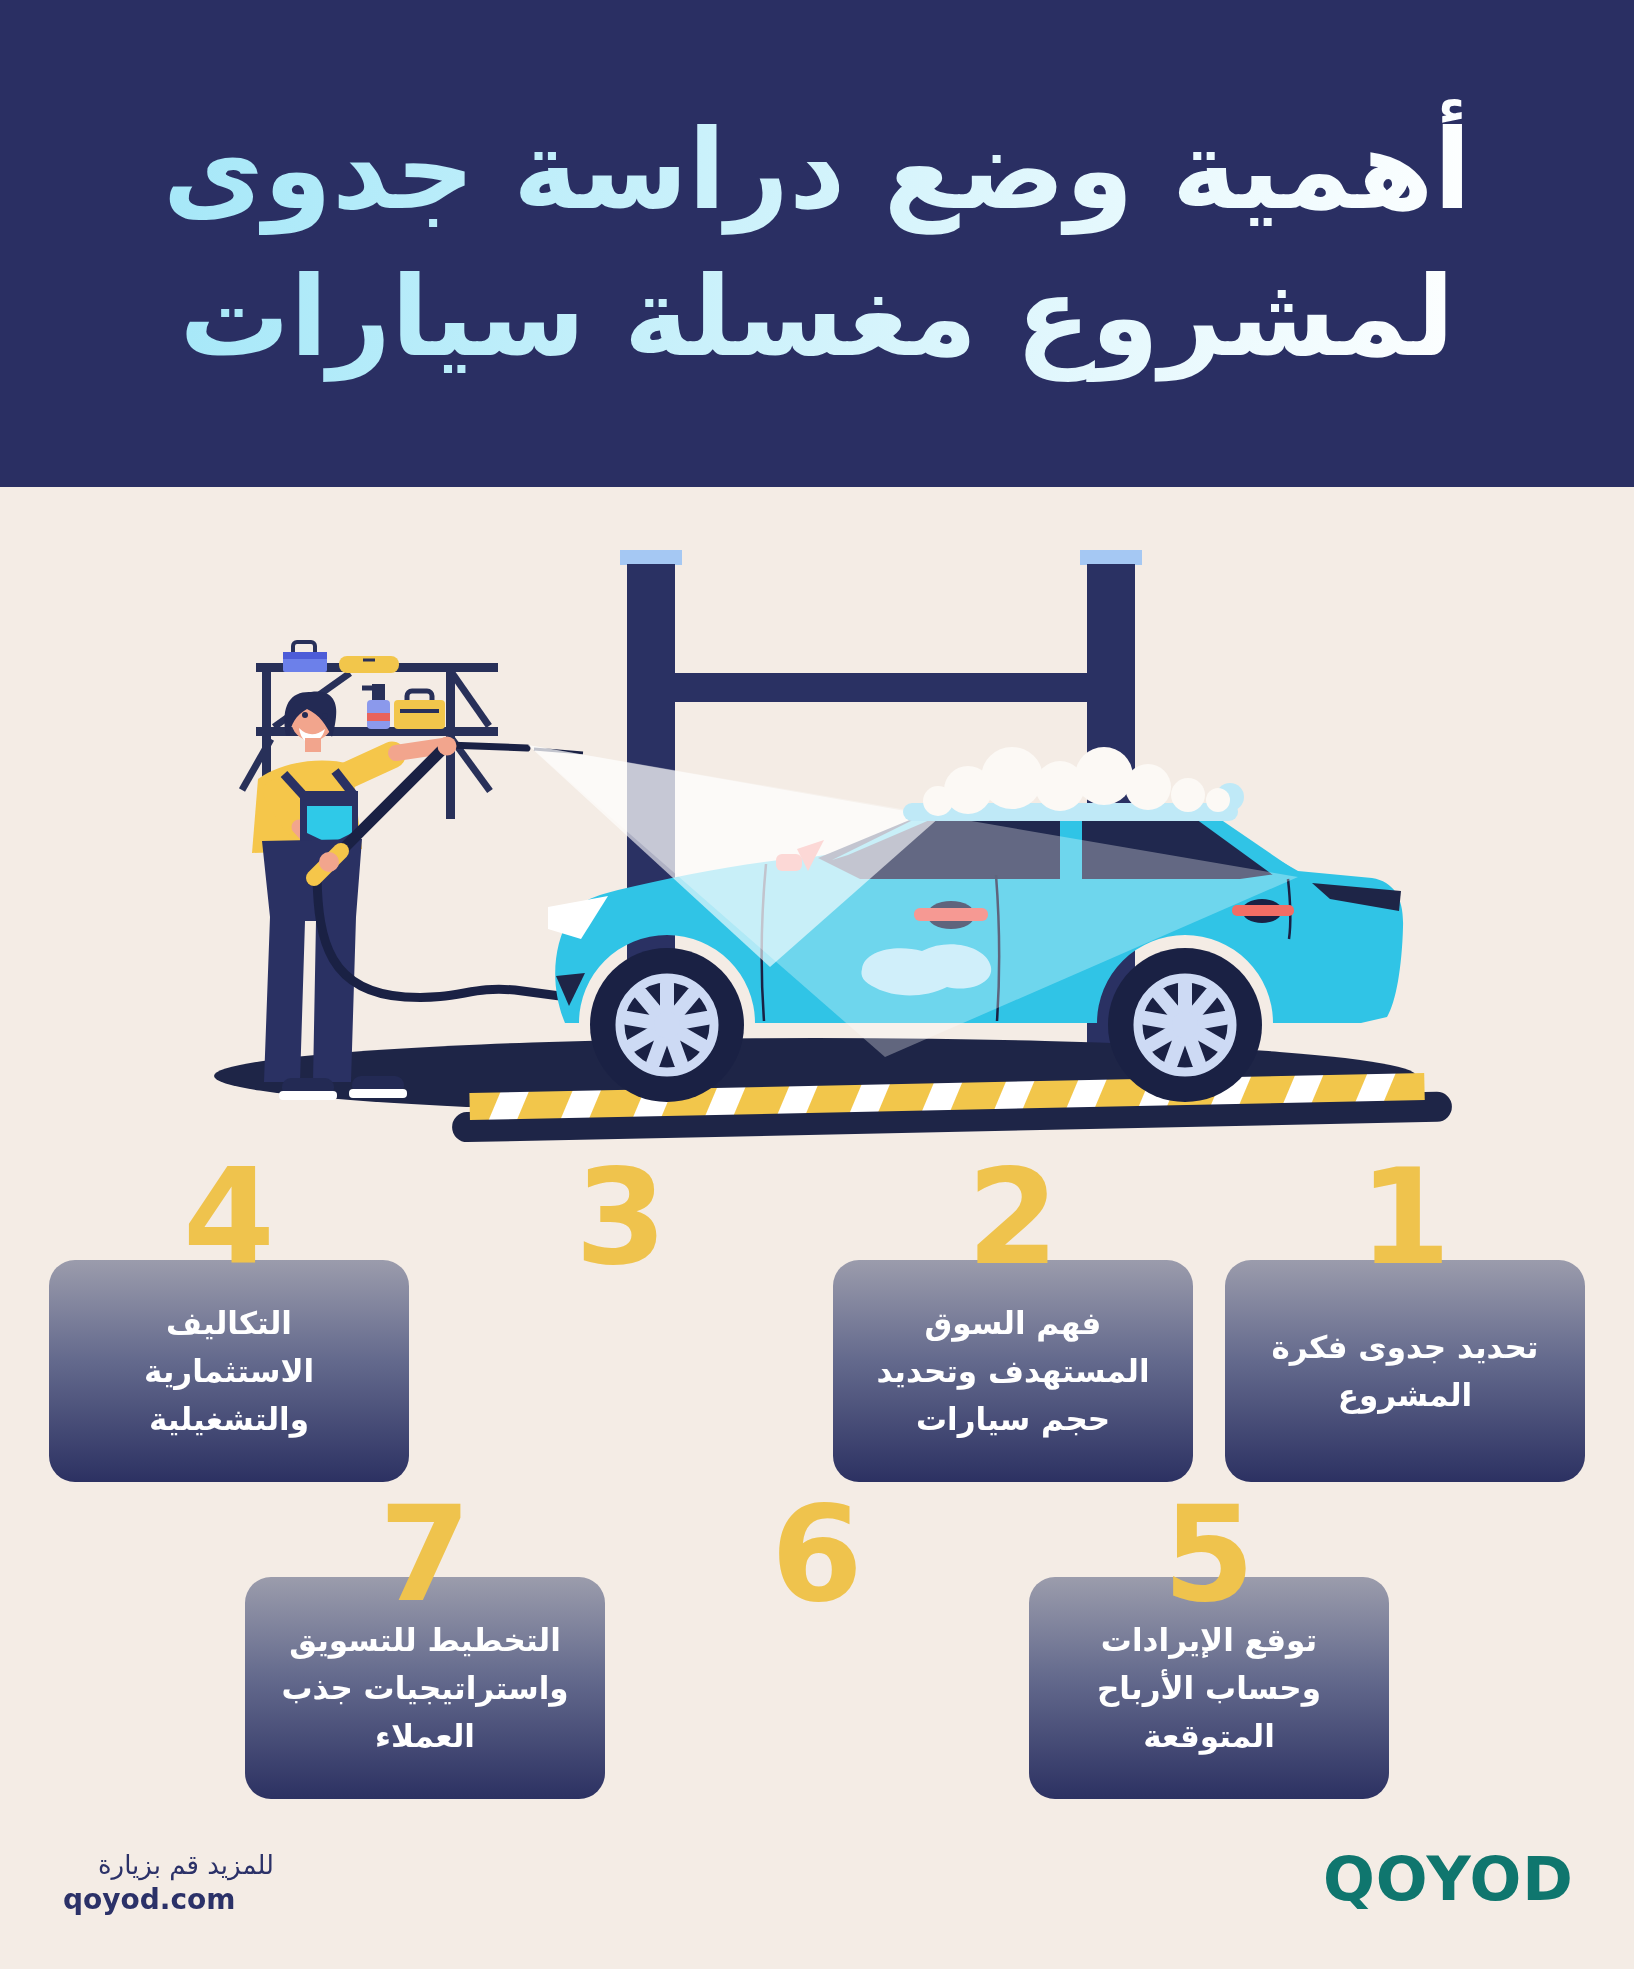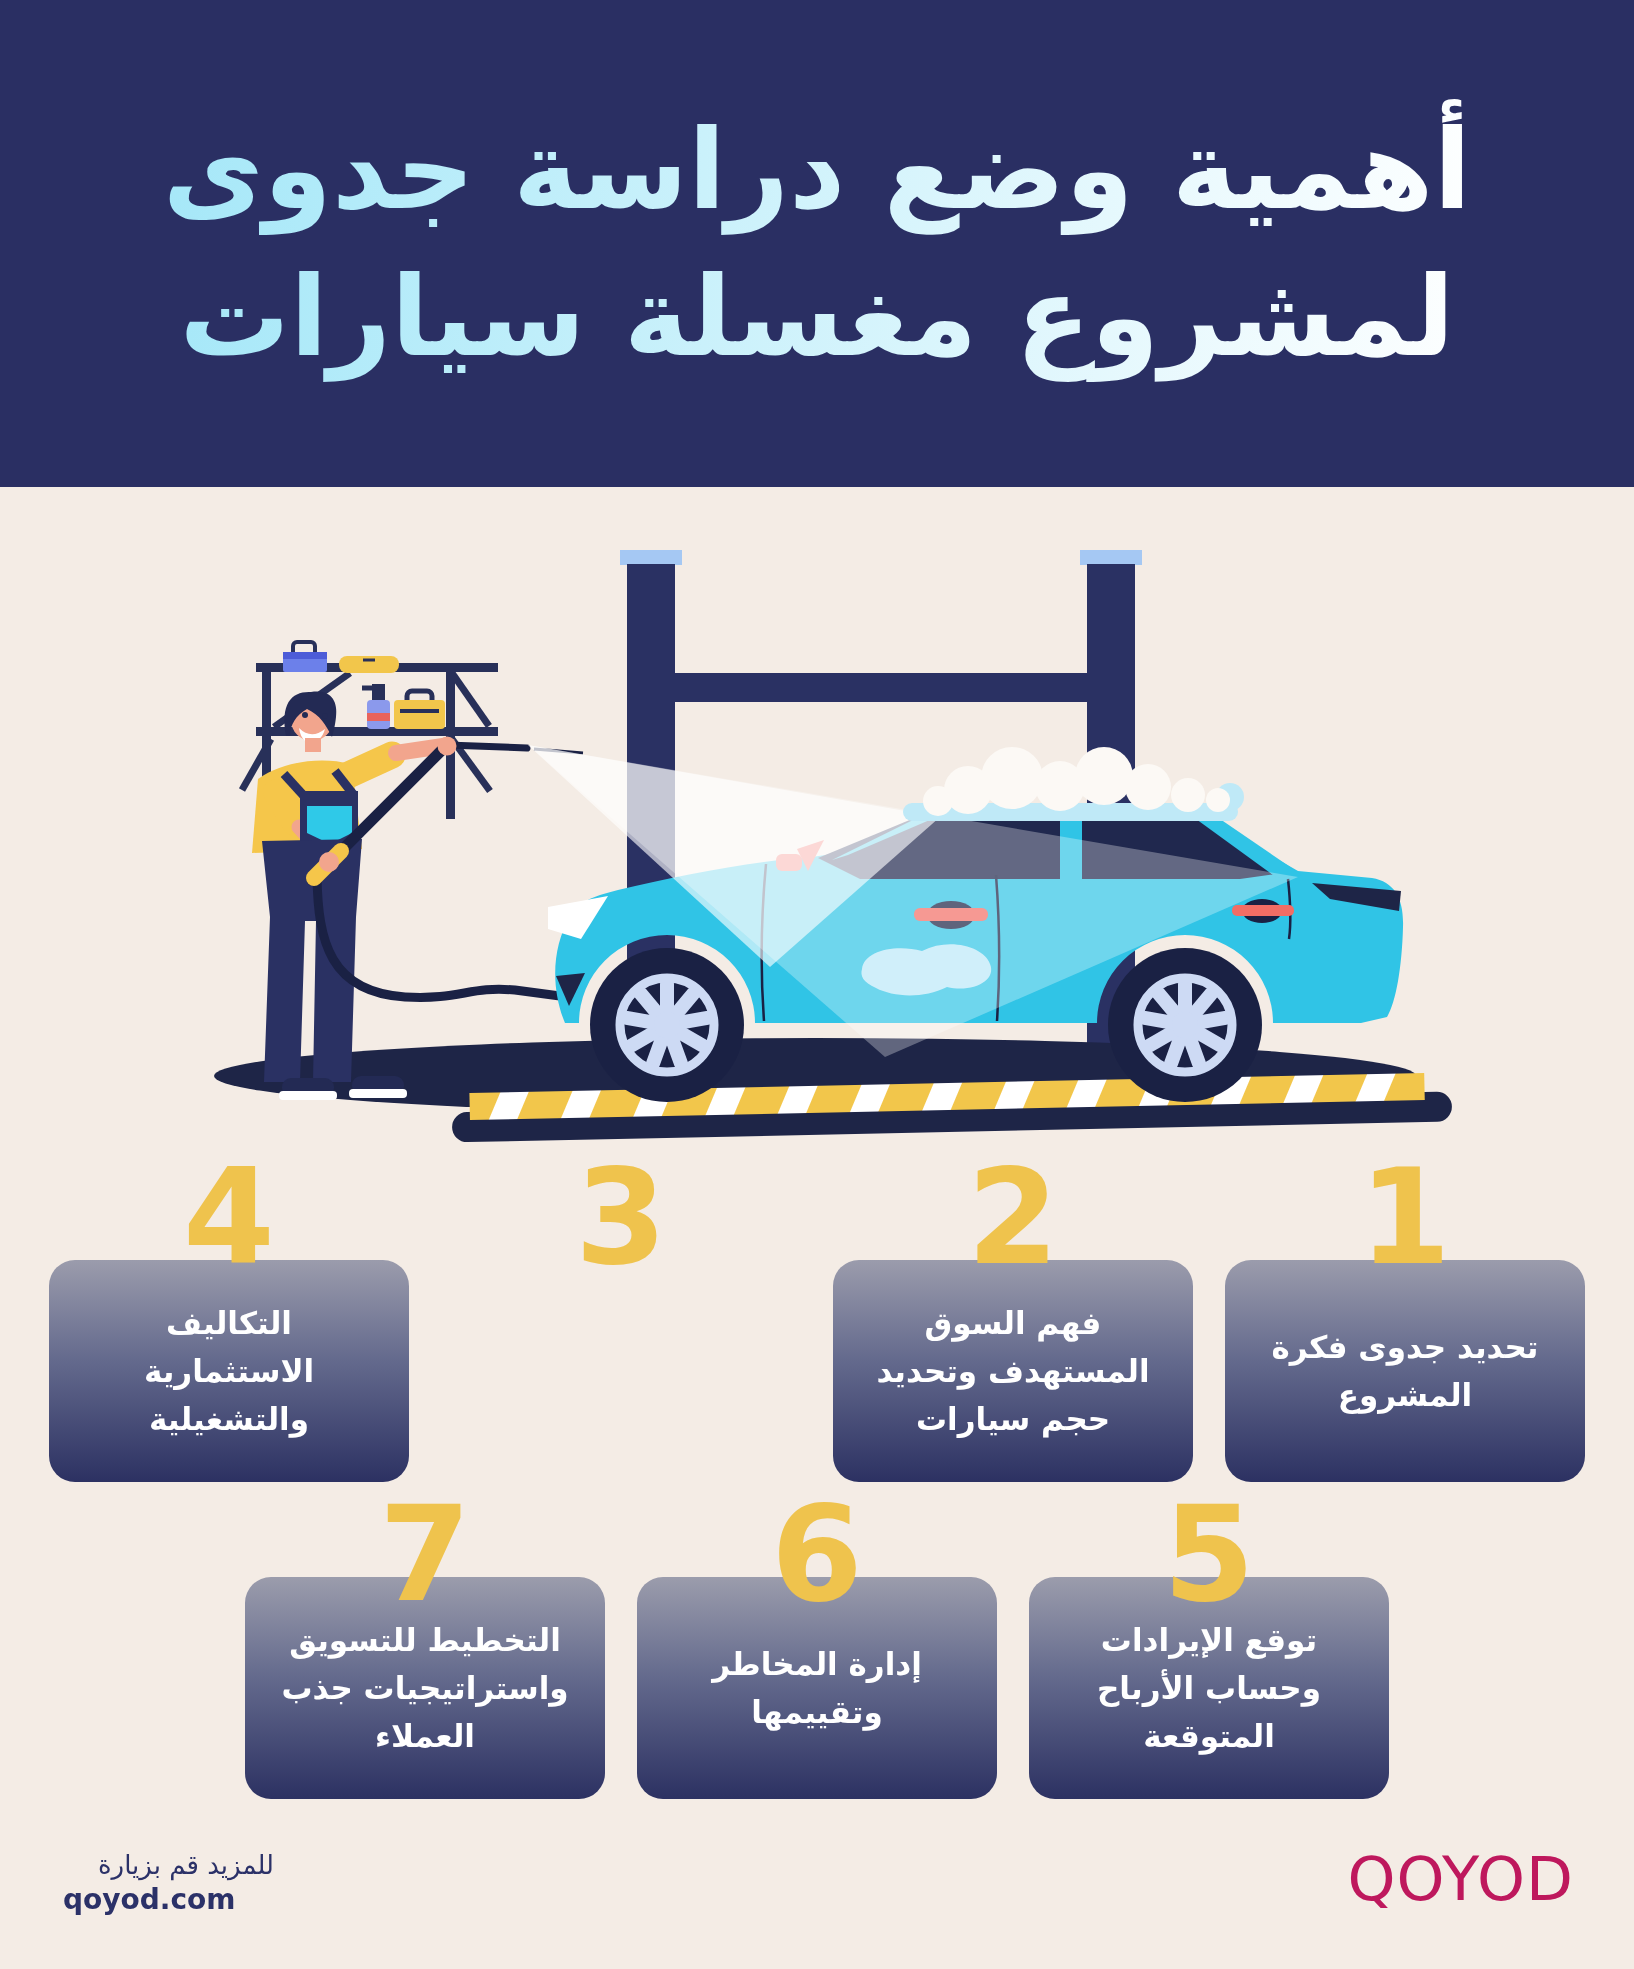--- a/index.html
+++ b/index.html
@@ -47,21 +47,21 @@
   .step-text{
     color:#FFFFFF;font-size:31px;font-weight:700;line-height:1.55;
     text-align:center;
   }
   
   .footer-left{position:absolute;left:63px;top:1850px;color:#2B3168;}
   .visit-label{font-size:26px;font-weight:400;direction:rtl;margin-left:35px;}
   .website-url{font-size:28px;font-weight:600;margin-top:3px;}
   .brand-logo{
     position:absolute;right:60px;top:1843px;
-    font-size:61px;font-weight:400;color:#be185d;letter-spacing:1px;
+    font-size:61px;font-weight:700;color:#0f766e;letter-spacing:1px;
   }
 </style>
 </head>
 <body>
 
 <header class="header">
   <div class="title-line">أهمية وضع دراسة جدوى</div>
   <div class="title-line">لمشروع مغسلة سيارات</div>
 </header>
 
@@ -232,23 +232,20 @@
 
 <div class="steps-row row-2">
   <div class="step">
     <div class="step-number">5</div>
     <div class="step-card">
       <div class="step-text">توقع الإيرادات وحساب الأرباح المتوقعة</div>
     </div>
   </div>
   <div class="step">
     <div class="step-number">6</div>
-    <div class="step-card">
-      <div class="step-text">إدارة المخاطر وتقييمها</div>
-    </div>
   </div>
   <div class="step">
     <div class="step-number">7</div>
     <div class="step-card">
       <div class="step-text">التخطيط للتسويق واستراتيجيات جذب العملاء</div>
     </div>
   </div>
 </div>
 
 <div class="footer-left">

